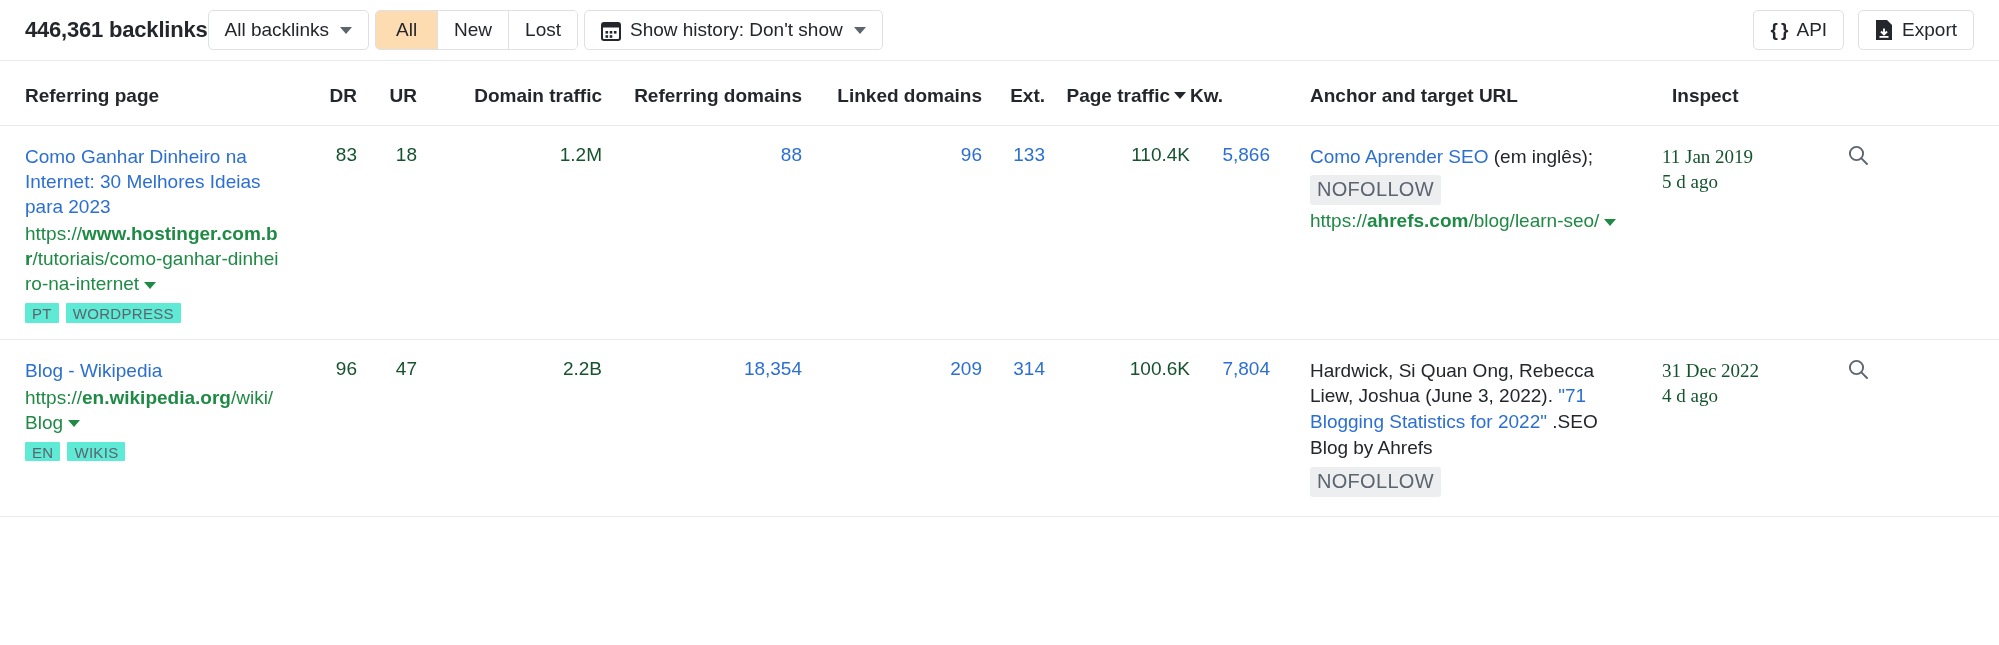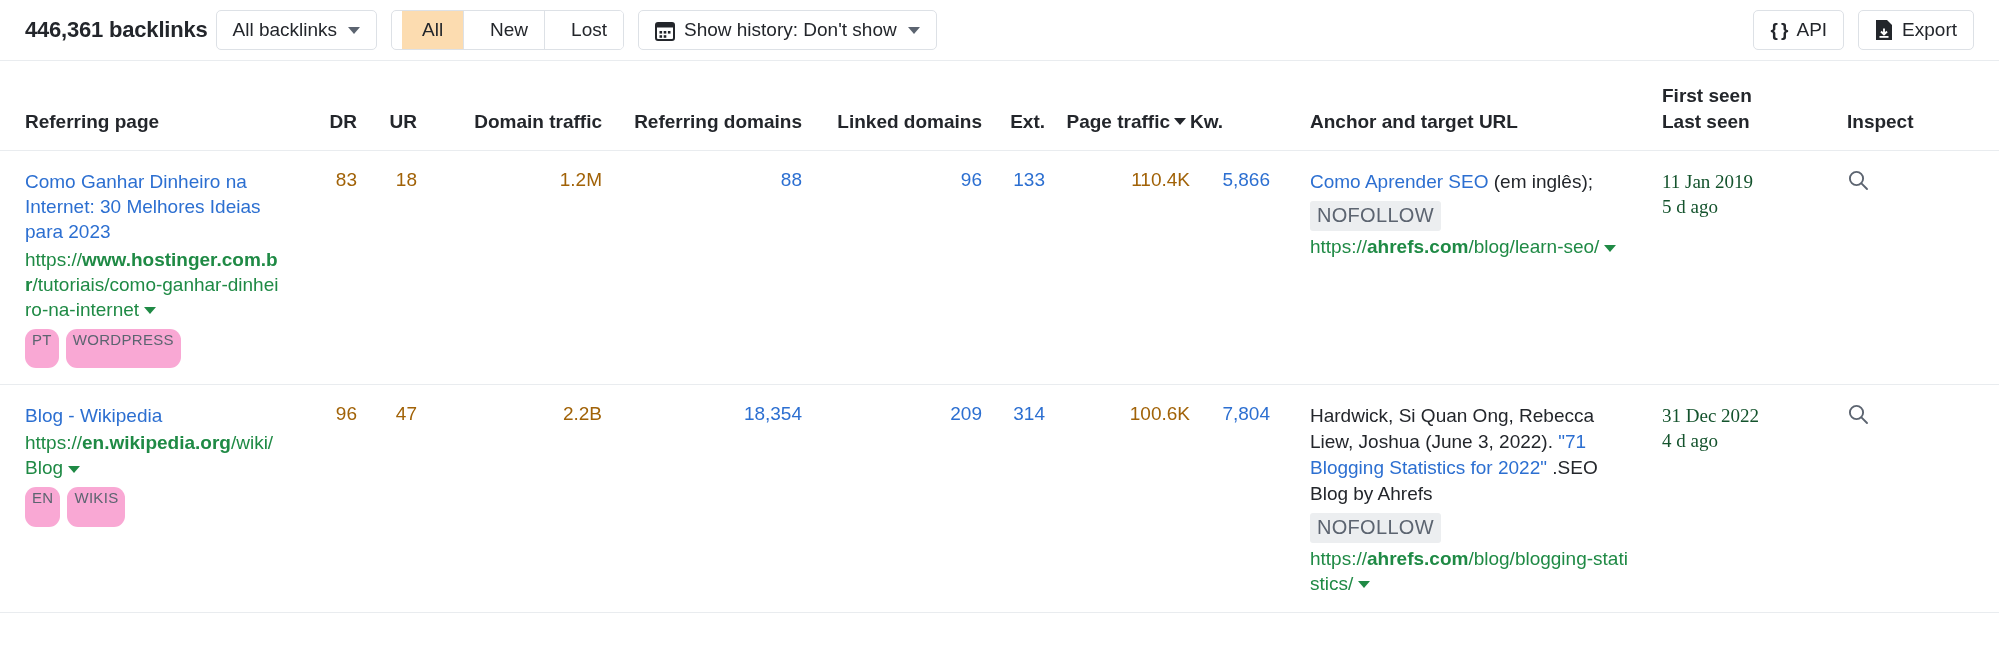--- a/index.html
+++ b/index.html
@@ -15,21 +15,21 @@
     color: #333940;
     -webkit-font-smoothing: antialiased;
   }
 
   
   .toolbar {
     height: 60px;
     display: flex;
     align-items: center;
     padding: 0 25px;
-    gap: 8px;
+    gap: 0;
     position: relative;
   }
   .backlinks-count {
     font-size: 22px;
     font-weight: bold;
     color: #23262b;
     letter-spacing: -0.2px;
     white-space: nowrap;
   }
   .btn {
@@ -67,21 +67,20 @@
     display: inline-flex;
     align-items: center;
     justify-content: center;
     min-width: 62px;
     padding: 0 16px;
     font-size: 19px;
     color: #23262b;
     background: #fff;
     border-right: 1px solid #dde1e6;
     cursor: pointer;
-    margin-left: 10px;
   }
   .seg-item:last-child { border-right: none; }
   .seg-item.active { background: #fcdcb0; }
   .toolbar-right {
     position: absolute;
     right: 25px;
     top: 10px;
     display: flex;
     gap: 14px;
   }
@@ -129,21 +128,21 @@
   .c-ptraffic  { width: 145px; text-align: right; }
   .c-kw        { width: 80px;  text-align: right; }
   .c-anchor    { width: 380px; padding-left: 40px; padding-right: 14px; }
   .c-first     { width: 175px; padding-left: 12px; }
   .c-inspect   { width: 100px; padding-left: 22px; }
 
   .head .c-anchor   { padding-left: 40px; text-align: left; }
   .head .c-first    { padding-left: 12px; text-align: left; }
   .head .c-inspect  { padding-left: 22px; text-align: left; }
 
-  .num { color: #a16207; }
+  .num { color: #14532d; }
   .link { color: #2c6fd1; text-decoration: none; cursor: pointer; }
 
   .title-link {
     color: #2c6fd1;
     text-decoration: none;
     font-size: 19px;
     line-height: 1.32;
     cursor: pointer;
     display: inline;
     word-break: break-word;
@@ -164,25 +163,25 @@
     border-left: 6px solid transparent;
     border-right: 6px solid transparent;
     border-top: 7px solid #1f8a45;
     margin-left: 5px;
     vertical-align: middle;
     cursor: pointer;
   }
 
   .badges { margin-top: 7px; display: flex; gap: 7px; flex-wrap: wrap; }
   .badge {
-    background: #f9a8d4;
+    background: #5eead4;
     color: #5c6470;
     font-size: 15px;
-    padding: 3px 7px 20px 7px;
-    border-radius: 11px;
+    padding: 3px 7px 0 7px;
+    border-radius: 1px;
     letter-spacing: 0.3px;
     line-height: 1.1;
     display: inline-block;
   }
   .badge-inline {
     background: #eceef0;
     color: #5c6470;
     font-size: 20px;
     padding: 3px 7px 4px 7px;
     border-radius: 3px;
@@ -266,24 +265,20 @@
     <div class="cell c-page">Referring page</div>
     <div class="cell c-dr">DR</div>
     <div class="cell c-ur">UR</div>
     <div class="cell c-dtraffic">Domain traffic</div>
     <div class="cell c-refdom">Referring domains</div>
     <div class="cell c-linkdom">Linked domains</div>
     <div class="cell c-ext">Ext.</div>
     <div class="cell c-ptraffic"><span>Page traffic</span><span class="head-sort"></span></div>
     <div class="cell c-kw" style="text-align:left;">Kw.</div>
     <div class="cell c-anchor">Anchor and target URL</div>
-    <div class="cell c-first">
-      <div>First seen</div>
-      <div>Last seen</div>
-    </div>
     <div class="cell c-inspect">Inspect</div>
   </div>
 
   <div class="row body-row">
     <div class="cell c-page">
       <a class="title-link">Como Ganhar Dinheiro na Internet: 30 Melhores Ideias para 2023</a>
       <div style="margin-top:2px;">
         <span class="url"><span>https://</span><b>www.hostinger.com.br</b><span>/tutoriais/como-ganhar-dinheiro-na-internet</span></span><span class="url-caret"></span>
       </div>
       <div class="badges">
@@ -335,23 +330,20 @@
     <div class="cell c-ur num">47</div>
     <div class="cell c-dtraffic num">2.2B</div>
     <div class="cell c-refdom"><a class="link">18,354</a></div>
     <div class="cell c-linkdom"><a class="link">209</a></div>
     <div class="cell c-ext"><a class="link">314</a></div>
     <div class="cell c-ptraffic num">100.6K</div>
     <div class="cell c-kw"><a class="link">7,804</a></div>
     <div class="cell c-anchor">
       <div class="anchor-text"><span>Hardwick, Si Quan Ong, Rebecca Liew, Joshua (June 3, 2022). </span><a class="link">"71 Blogging Statistics for 2022"</a><span> .SEO Blog by Ahrefs</span></div>
       <div><span class="badge-inline">NOFOLLOW</span></div>
-      <div>
-        <span class="url"><span>https://</span><b>ahrefs.com</b><span>/blog/blogging-statistics/</span></span><span class="url-caret"></span>
-      </div>
     </div>
     <div class="cell c-first dates">
       <div>31 Dec 2022</div>
       <div>4 d ago</div>
     </div>
     <div class="cell c-inspect">
       <span class="search-icon">
         <svg width="22" height="22" viewBox="0 0 22 22" aria-hidden="true">
           <circle cx="9.5" cy="9.5" r="6.6" fill="none" stroke="#5c6470" stroke-width="1.9"></circle>
           <line x1="14.4" y1="14.4" x2="20" y2="20" stroke="#5c6470" stroke-width="1.9" stroke-linecap="round"></line>

